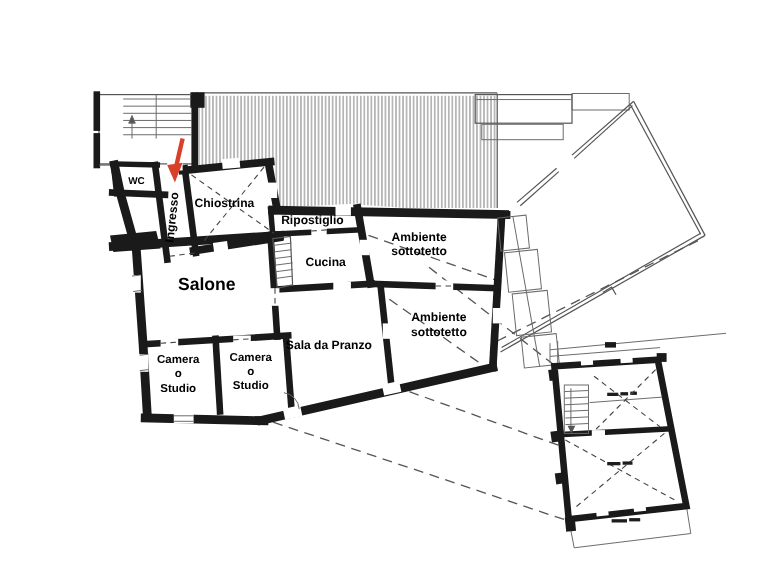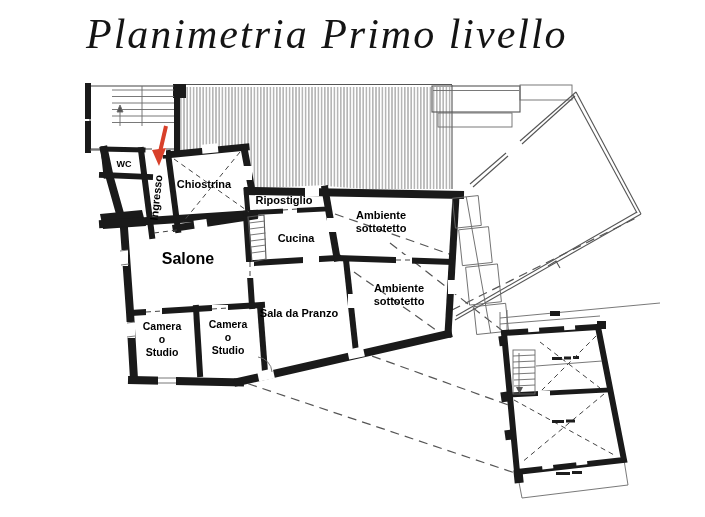--- a/index.html
+++ b/index.html
@@ -19,21 +19,20 @@
   .dash{stroke:#555;stroke-width:1.2;fill:none;stroke-dasharray:9 6;}
   .dashS{stroke:#444;stroke-width:1;fill:none;stroke-dasharray:5 4;}
   .white{fill:#ffffff;stroke:none;}
   .gap{fill:#ffffff;stroke:none;}
   .micro{fill:#1d1d1d;}
 </style>
 </head>
 <body>
 
 <div class="slide">
-  <div class="title">Planimetria Primo livello</div>
 
   <svg width="705" height="517" viewBox="0 0 705 517">
     <defs>
       <pattern id="vhatch" width="3.2" height="8" patternUnits="userSpaceOnUse">
         <line x1="1.6" y1="0" x2="1.6" y2="8" stroke="#7d7d7d" stroke-width="0.9"></line>
       </pattern>
       <pattern id="vhatch2" width="2.6" height="8" patternUnits="userSpaceOnUse">
         <line x1="1.3" y1="0" x2="1.3" y2="8" stroke="#555" stroke-width="0.9"></line>
       </pattern>
       <pattern id="xhatch" width="5" height="5" patternUnits="userSpaceOnUse">

